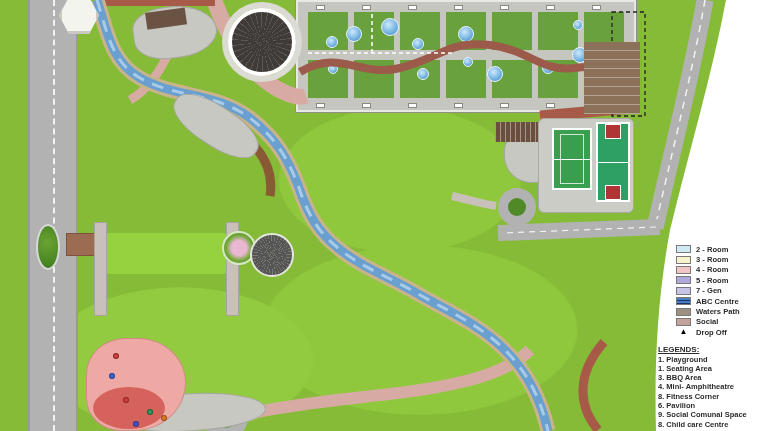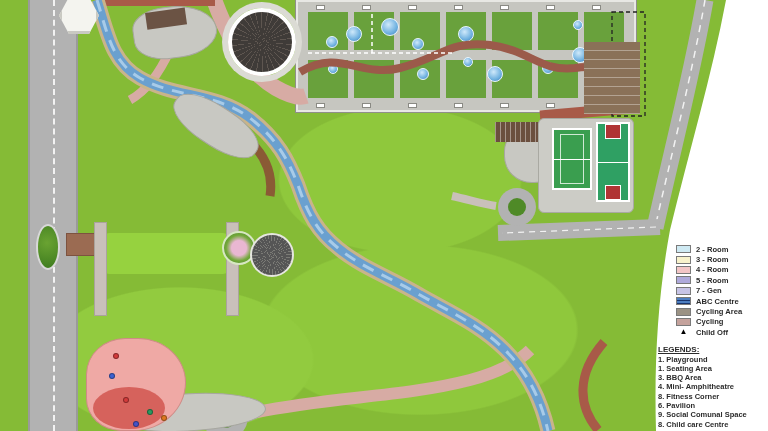--- a/index.html
+++ b/index.html
@@ -452,29 +452,29 @@
         <div class="lg-row">
           <div class="lg-sw" style="background: rgb(199, 196, 230);"></div>
           <div class="lg-label">7 - Gen</div>
         </div>
         <div class="lg-row">
           <div class="lg-sw waves" style="background: repeating-linear-gradient(0deg, rgba(15, 40, 95, 0.85) 0px, rgba(15, 40, 95, 0.85) 1px, transparent 1px, transparent 3px) rgb(77, 126, 192);"></div>
           <div class="lg-label">ABC Centre</div>
         </div>
         <div class="lg-row">
           <div class="lg-sw" style="background: rgb(155, 146, 132);"></div>
-          <div class="lg-label">Cycling Area</div>
+          <div class="lg-label">Waters Path</div>
         </div>
         <div class="lg-row">
           <div class="lg-sw" style="background: rgb(196, 162, 156);"></div>
-          <div class="lg-label">Cycling</div>
+          <div class="lg-label">Social</div>
         </div>
         <div class="lg-row">
           <div class="lg-tri">▲</div>
-          <div class="lg-label">Child Off</div>
+          <div class="lg-label">Drop Off</div>
         </div>
       </div>
     <div class="lg-title">LEGENDS:</div>
     <div id="legend-items">
         <div class="lg-item">1. Playground</div>
         <div class="lg-item">1. Seating Area</div>
         <div class="lg-item">3. BBQ Area</div>
         <div class="lg-item">4. Mini- Amphitheatre</div>
         <div class="lg-item">8. Fitness Corner</div>
         <div class="lg-item">6. Pavilion</div>

